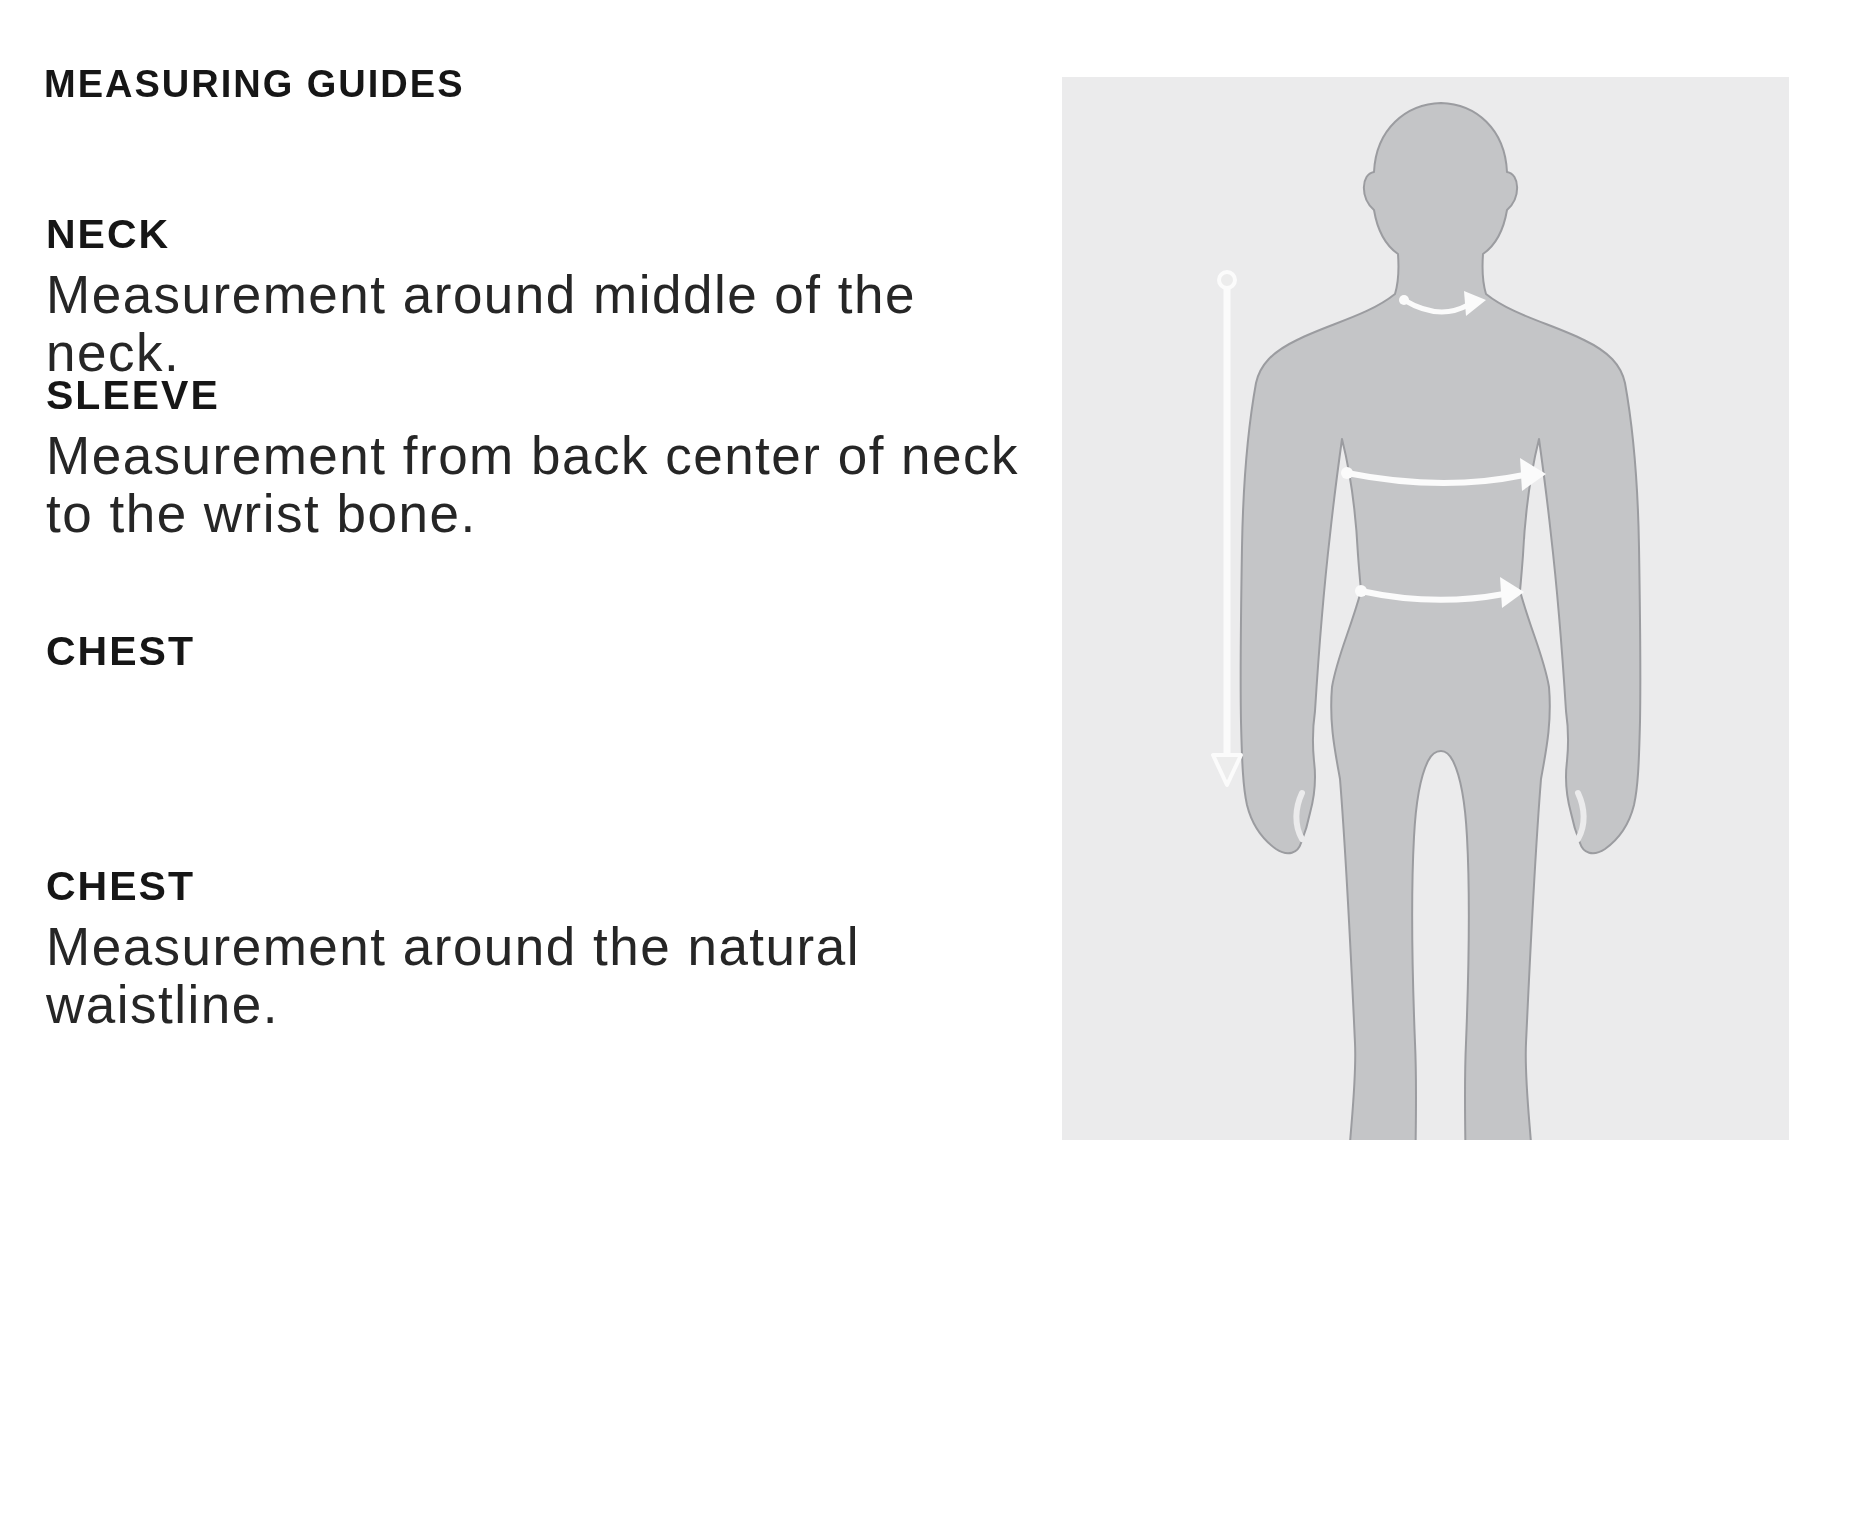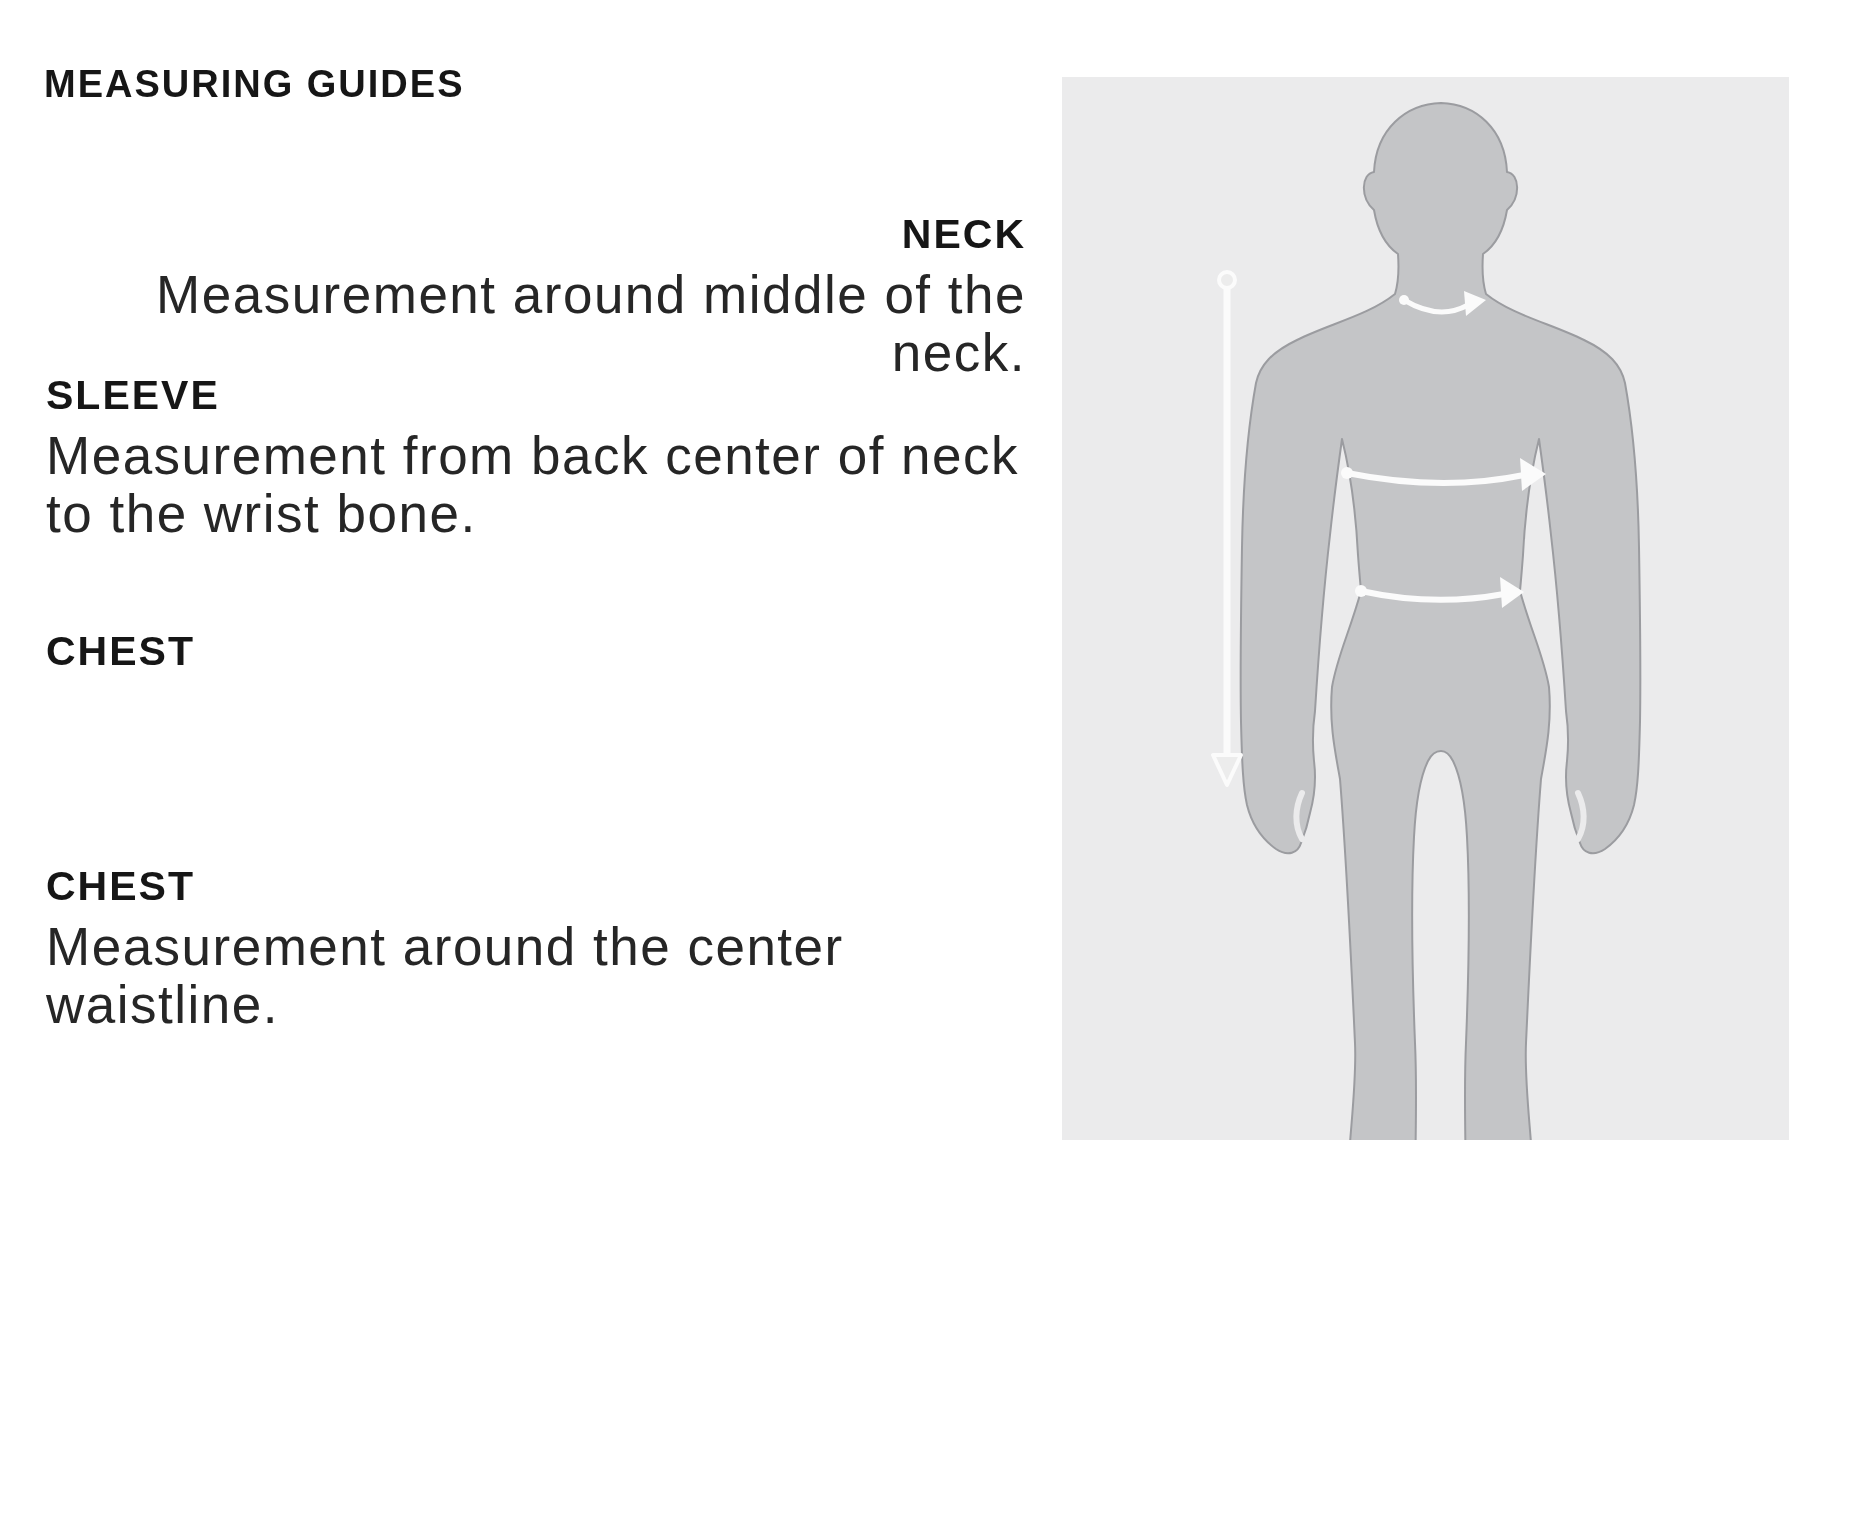--- a/index.html
+++ b/index.html
@@ -21,21 +21,21 @@
     font-size:41px;font-weight:700;letter-spacing:2px;
     line-height:50px;color:#161616;
   }
   .section-desc{
     margin-top:7px;
     font-size:53px;font-weight:400;letter-spacing:1.5px;
     line-height:58px;color:#262626;
     white-space:pre-line;
     width:980px;
   }
-  .sec-neck{top:209px;text-align:right;}
+  .sec-neck{top:209px;}
   .sec-sleeve{top:370px;}
   .sec-chest{top:626px;}
   .sec-waist{top:861px;}
   .diagram-panel{
     position:absolute;left:1062px;top:77px;
     width:727px;height:1414px;
   }
   .diagram-panel svg{display:block;}
 </style>
 </head>
@@ -55,21 +55,21 @@
     <div class="section-desc">Measurement from back center of neck
 to the wrist bone.</div>
   </div>
 
   <div class="section sec-chest">
     <div class="section-heading">CHEST</div>
   </div>
 
   <div class="section sec-waist">
     <div class="section-heading">CHEST</div>
-    <div class="section-desc">Measurement around the center
+    <div class="section-desc">Measurement around the natural
 waistline.</div>
   </div>
 
   <div class="diagram-panel">
     <svg width="727" height="1414" viewBox="0 0 727 1414">
 
       <rect x="0" y="0" width="727" height="1414" fill="#ebebec"></rect>
 
       <path stroke="#9b9ca0" stroke-width="2" stroke-linejoin="round" d="M 379 26
                C 414 27 443 52 445 95

